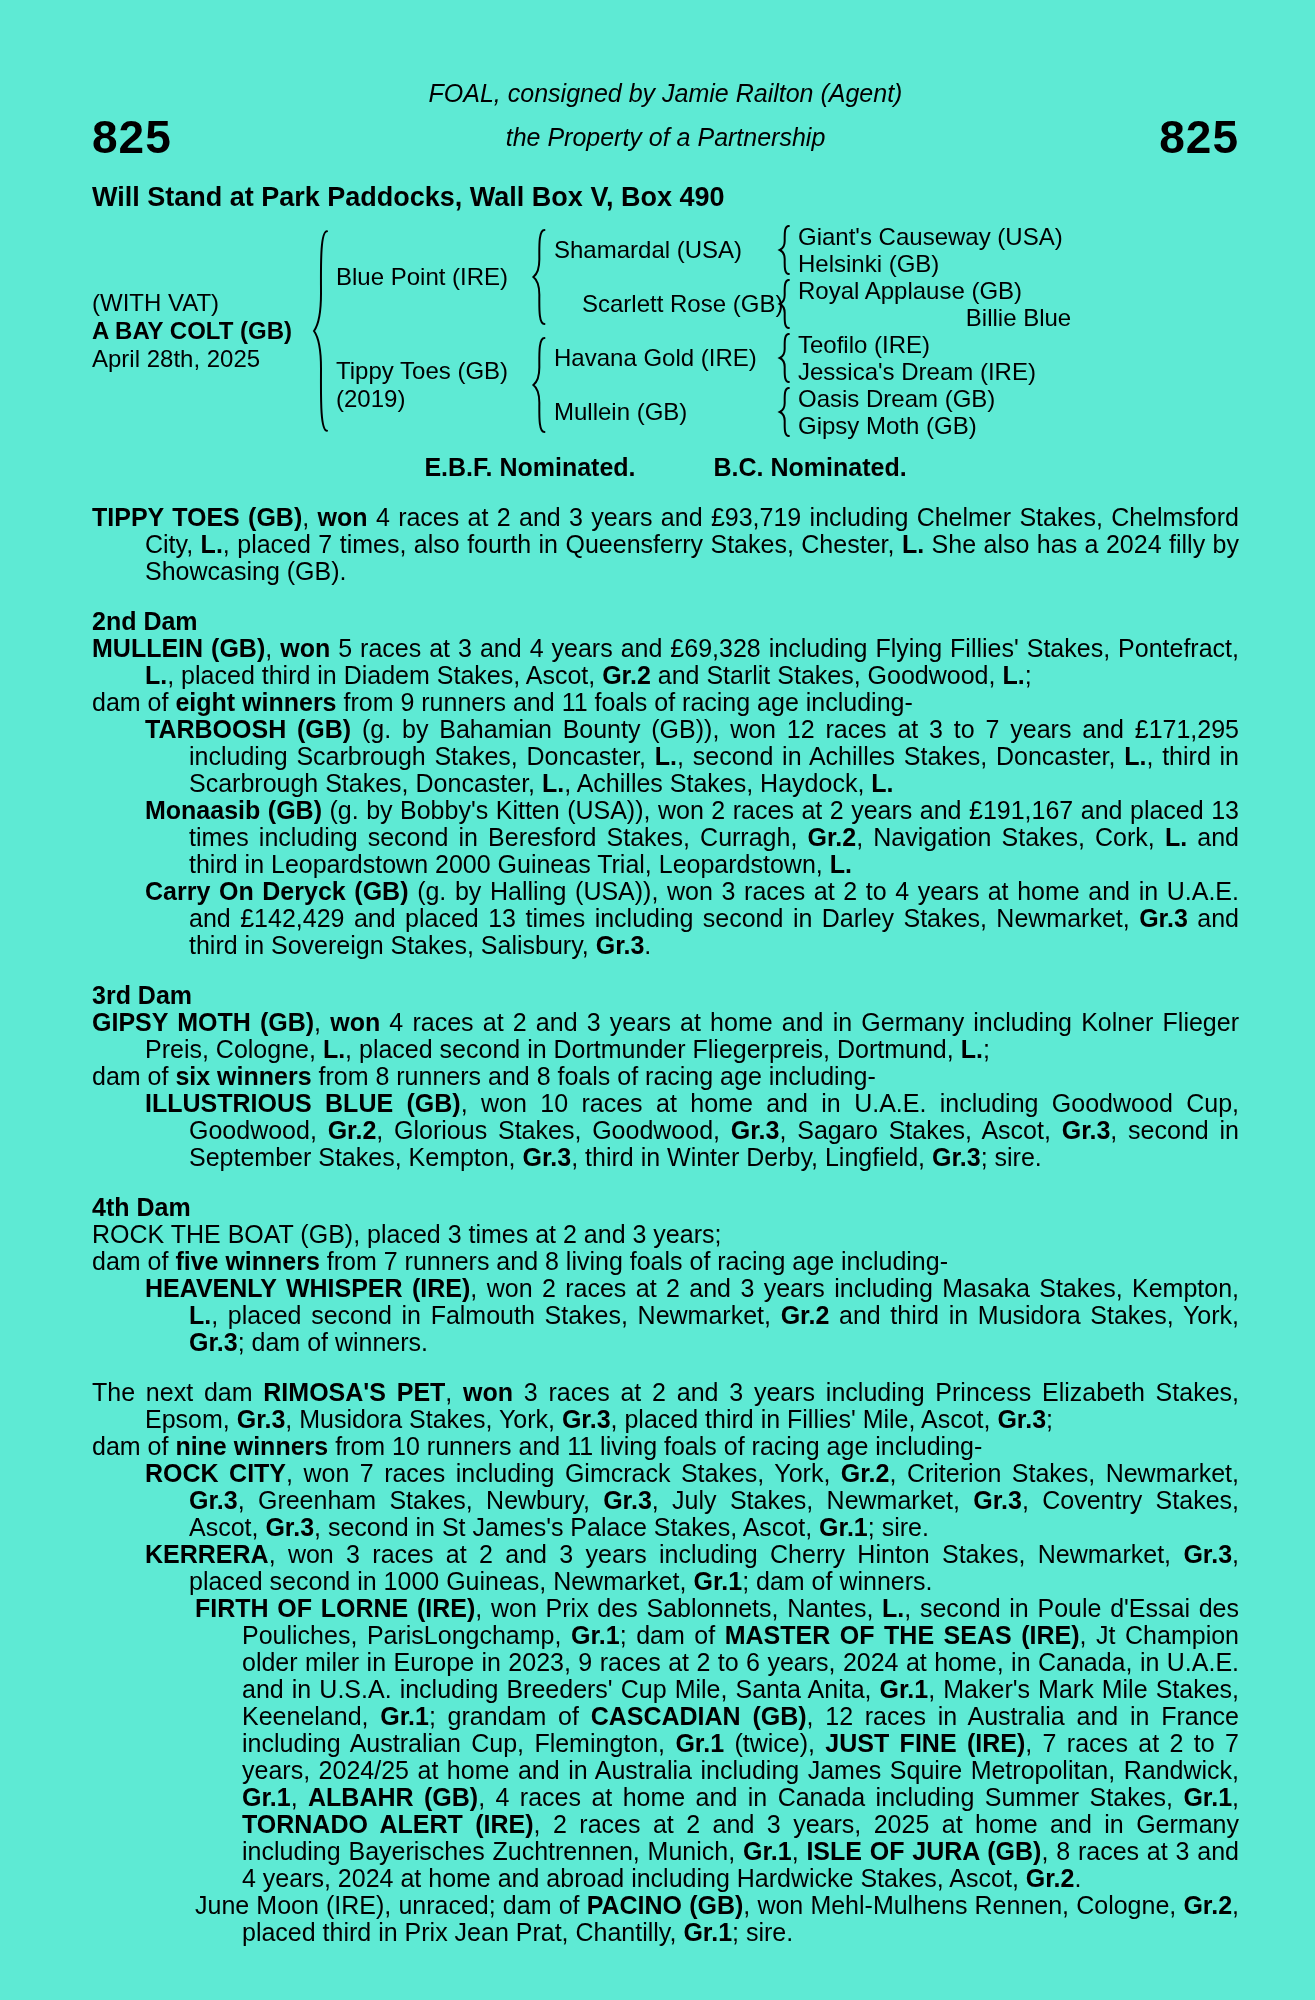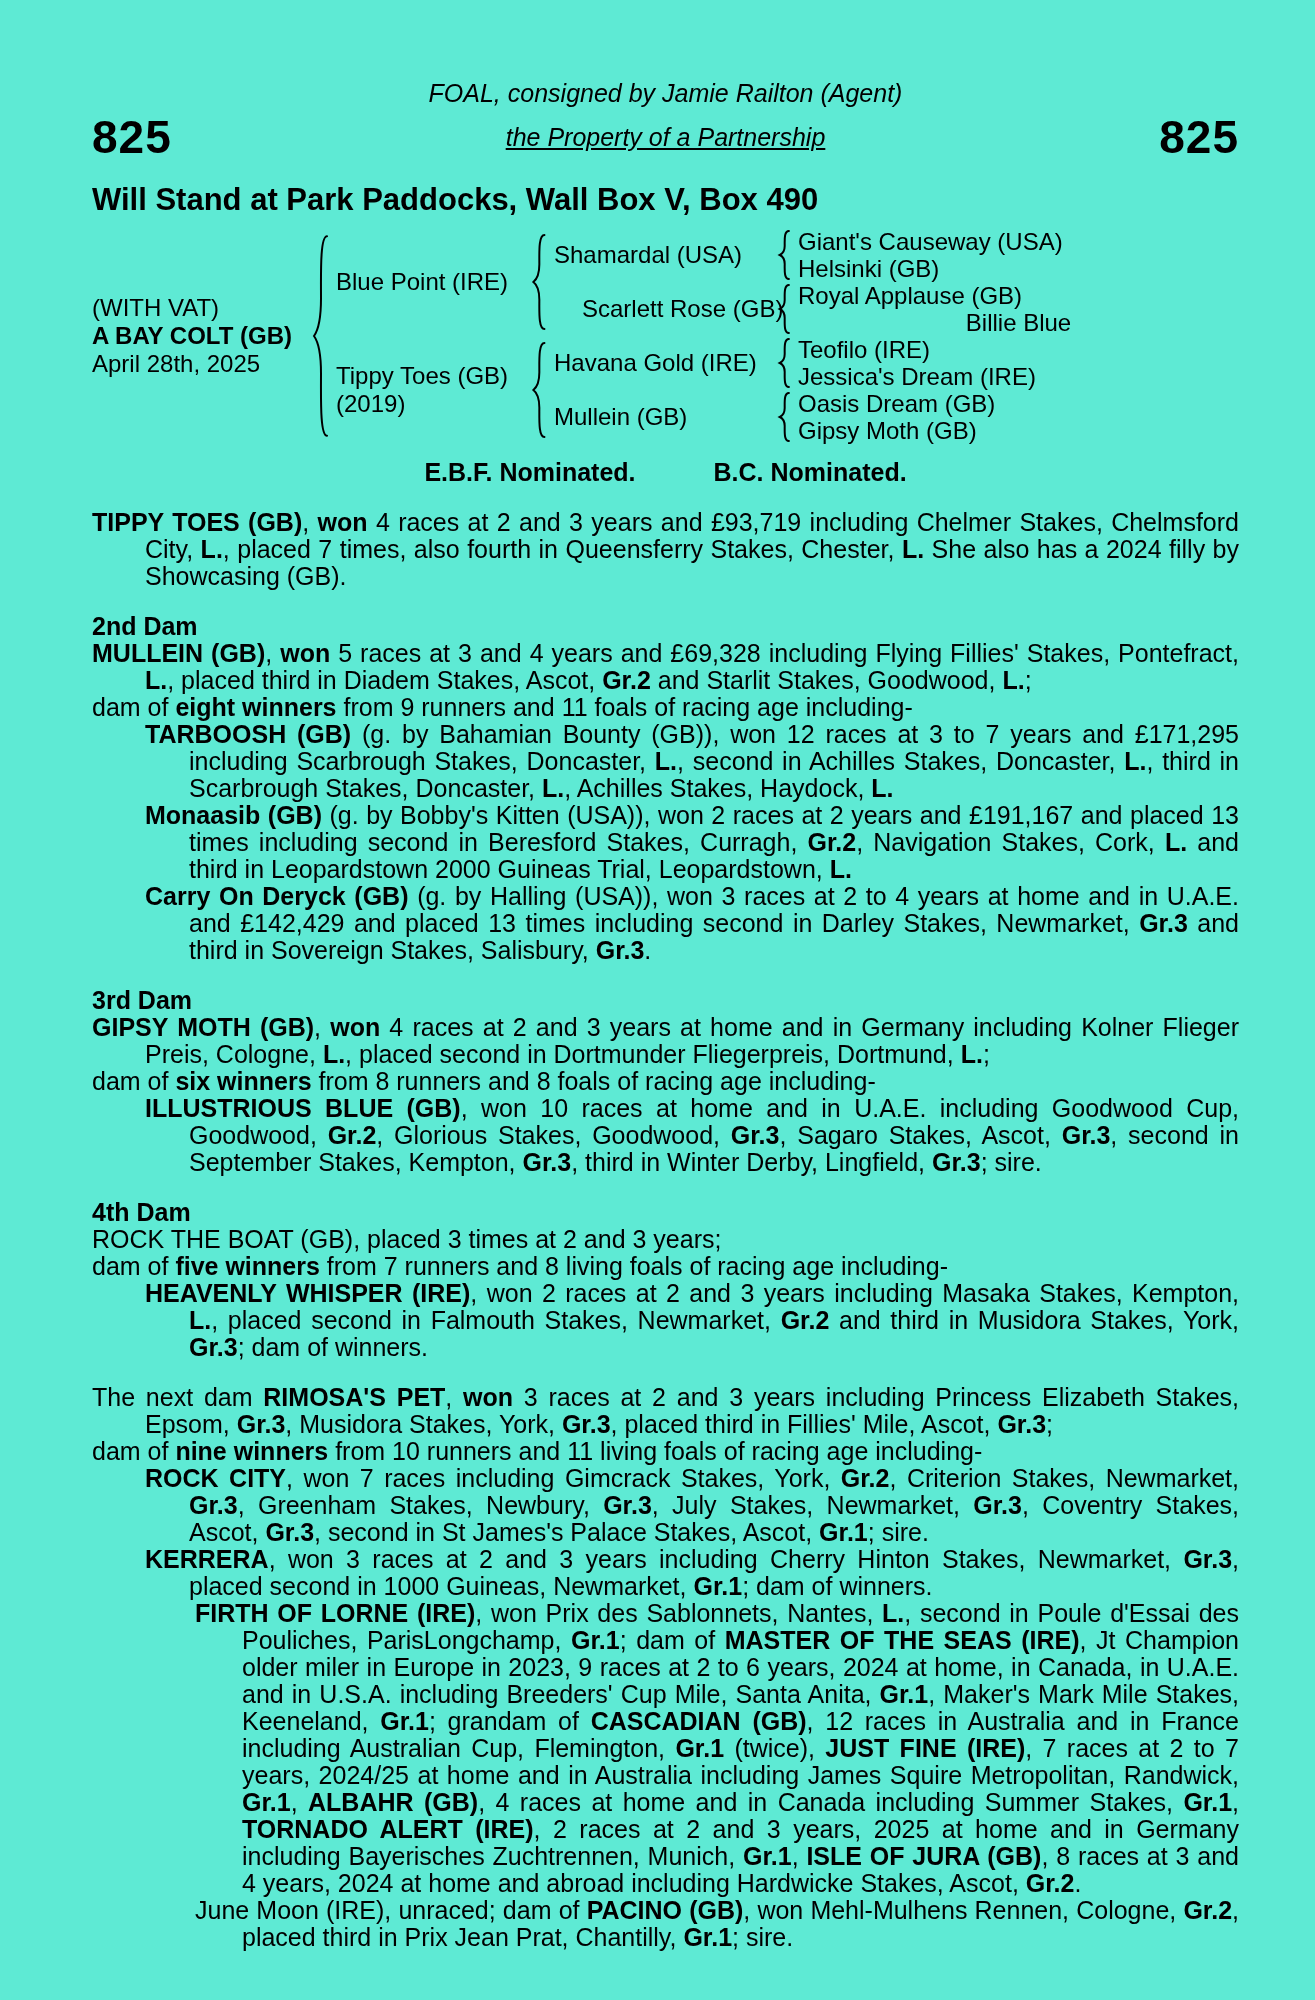--- a/index.html
+++ b/index.html
@@ -28,26 +28,25 @@
     align-items:center;
     margin-top:2px;
   }
   .lot-number { font-size:46px; font-weight:bold; letter-spacing:1px; }
   .lot-left  { justify-self:start; }
   .lot-right { justify-self:end; }
   .property-line {
     font-style:italic;
     font-size:25px;
     text-align:center;
-    text-decoration:underline;
   }
   .stand-line {
     margin-top:18px;
     font-weight:bold;
-    font-size:31px;
+    font-size:27px;
   }
 
   
   .ped {
     margin-top:10px;
     display:grid;
     grid-template-columns:212px 32px 186px 32px 216px 28px 1fr;
     grid-auto-rows:27px;
     font-size:24px;
   }

